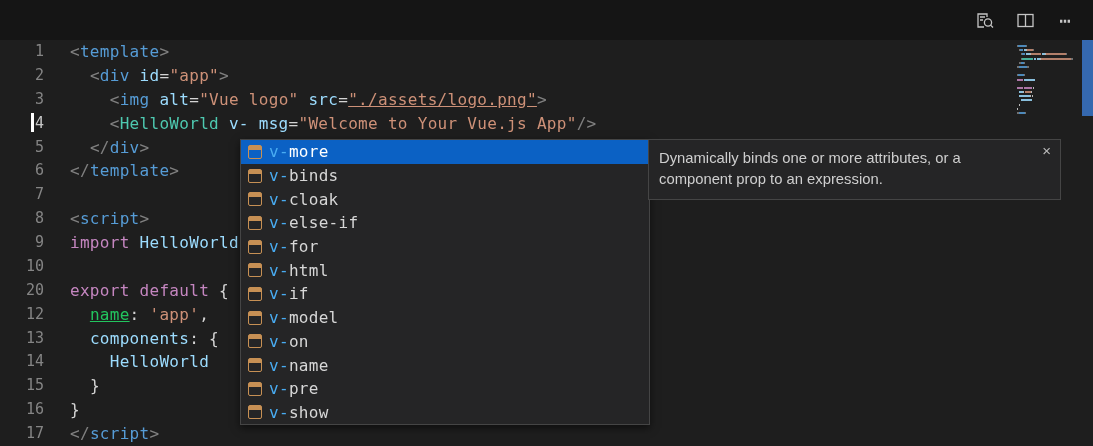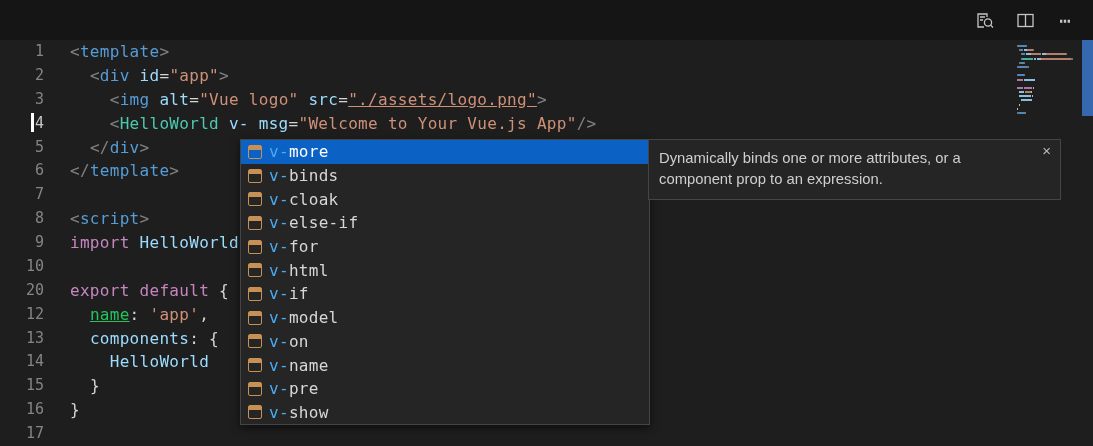--- a/index.html
+++ b/index.html
@@ -113,20 +113,21 @@
       <div class="code-line"></div>
       <div class="code-line"><span style="color: rgb(128, 128, 128);">&lt;</span><span style="color: rgb(86, 156, 214);">script</span><span style="color: rgb(128, 128, 128);">&gt;</span></div>
       <div class="code-line"><span style="color: rgb(197, 134, 192);">import</span><span style="color: rgb(212, 212, 212);"> </span><span style="color: rgb(156, 220, 254);">HelloWorld</span></div>
       <div class="code-line"></div>
       <div class="code-line"><span style="color: rgb(197, 134, 192);">export</span><span style="color: rgb(212, 212, 212);"> </span><span style="color: rgb(197, 134, 192);">default</span><span style="color: rgb(212, 212, 212);"> </span><span style="color: rgb(212, 212, 212);">{</span></div>
       <div class="code-line"><span style="color: rgb(212, 212, 212);">  </span><span style="color: #22c55e; text-decoration: underline;">name</span><span style="color: rgb(212, 212, 212);">:</span><span style="color: rgb(212, 212, 212);"> </span><span style="color: rgb(206, 145, 120);">'app'</span><span style="color: rgb(212, 212, 212);">,</span></div>
       <div class="code-line"><span style="color: rgb(212, 212, 212);">  </span><span style="color: rgb(156, 220, 254);">components</span><span style="color: rgb(212, 212, 212);">:</span><span style="color: rgb(212, 212, 212);"> </span><span style="color: rgb(212, 212, 212);">{</span></div>
       <div class="code-line"><span style="color: rgb(212, 212, 212);">    </span><span style="color: rgb(156, 220, 254);">HelloWorld</span></div>
       <div class="code-line"><span style="color: rgb(212, 212, 212);">  </span><span style="color: rgb(212, 212, 212);">}</span></div>
       <div class="code-line"><span style="color: rgb(212, 212, 212);">}</span></div>
+      <div class="code-line"><span style="color: rgb(128, 128, 128);">&lt;/</span><span style="color: rgb(86, 156, 214);">script</span><span style="color: rgb(128, 128, 128);">&gt;</span></div>
     </div>
 </div>
 
 <div class="gutter-cursor"></div>
 
 <div class="minimap">
     <div class="mm-line">
       <span style="width: 1.05px; background: rgb(128, 128, 128);"></span>
       <span style="width: 8.4px; background: rgb(86, 156, 214);"></span>
       <span style="width: 1.05px; background: rgb(128, 128, 128);"></span>

